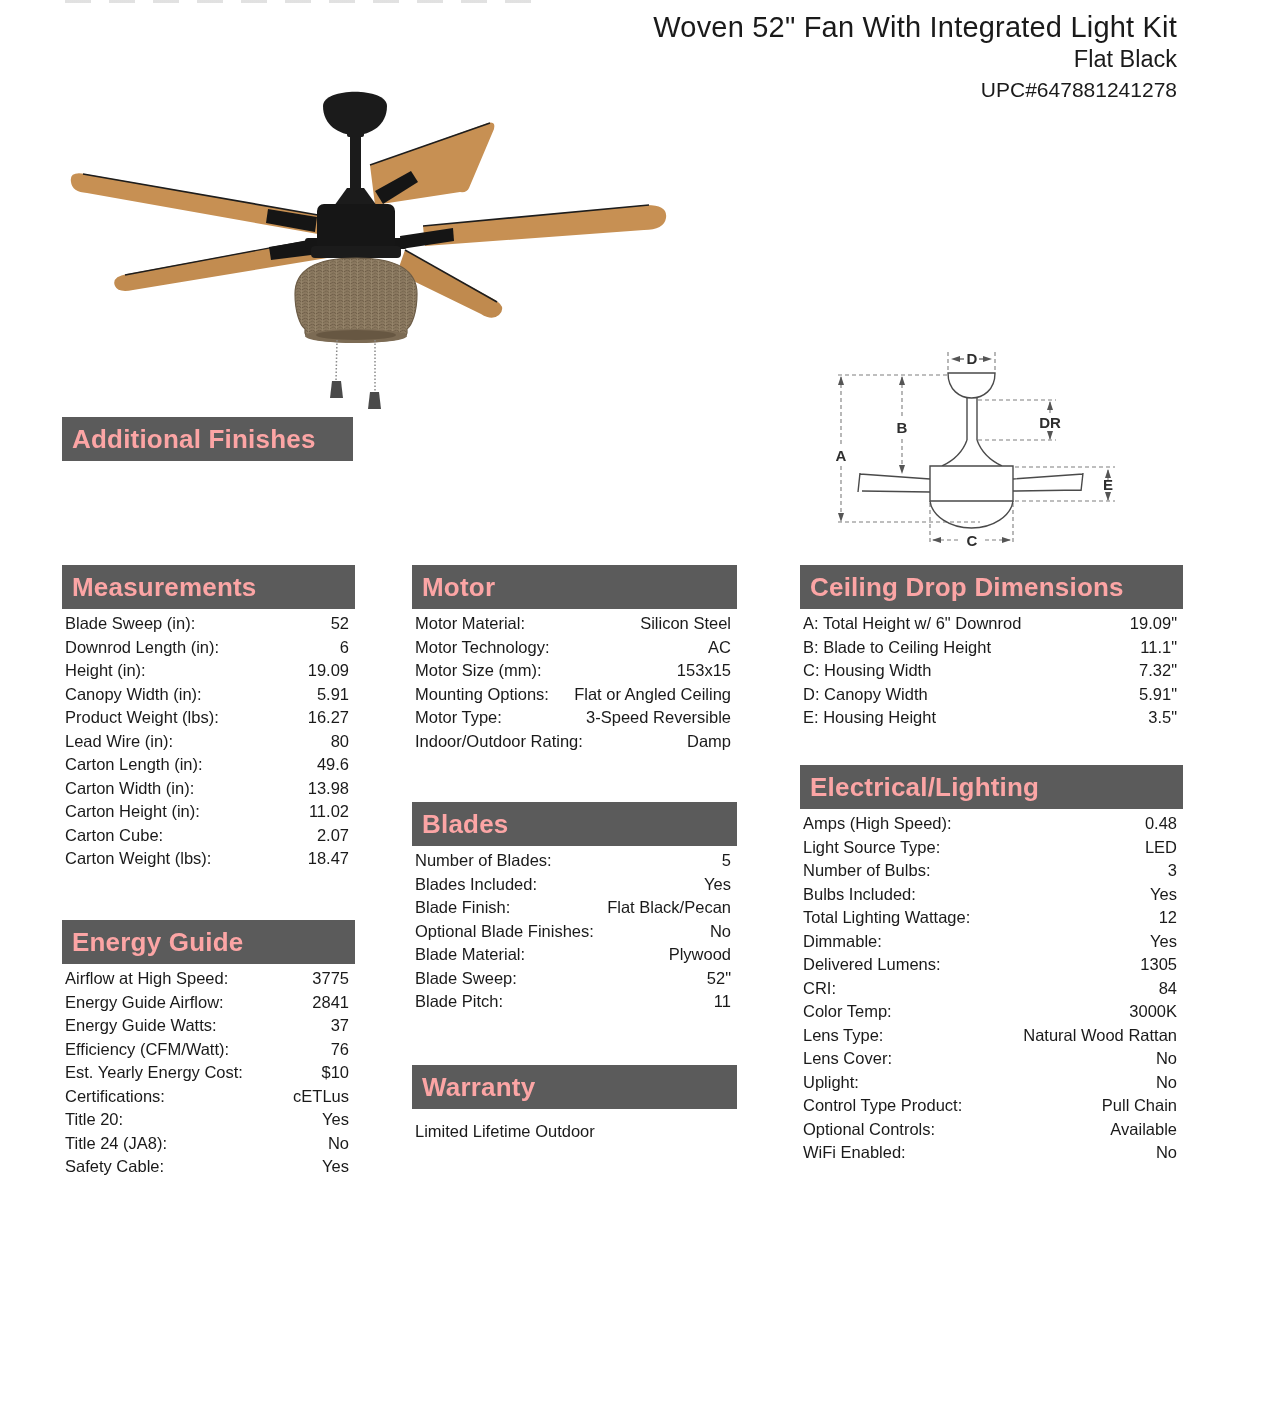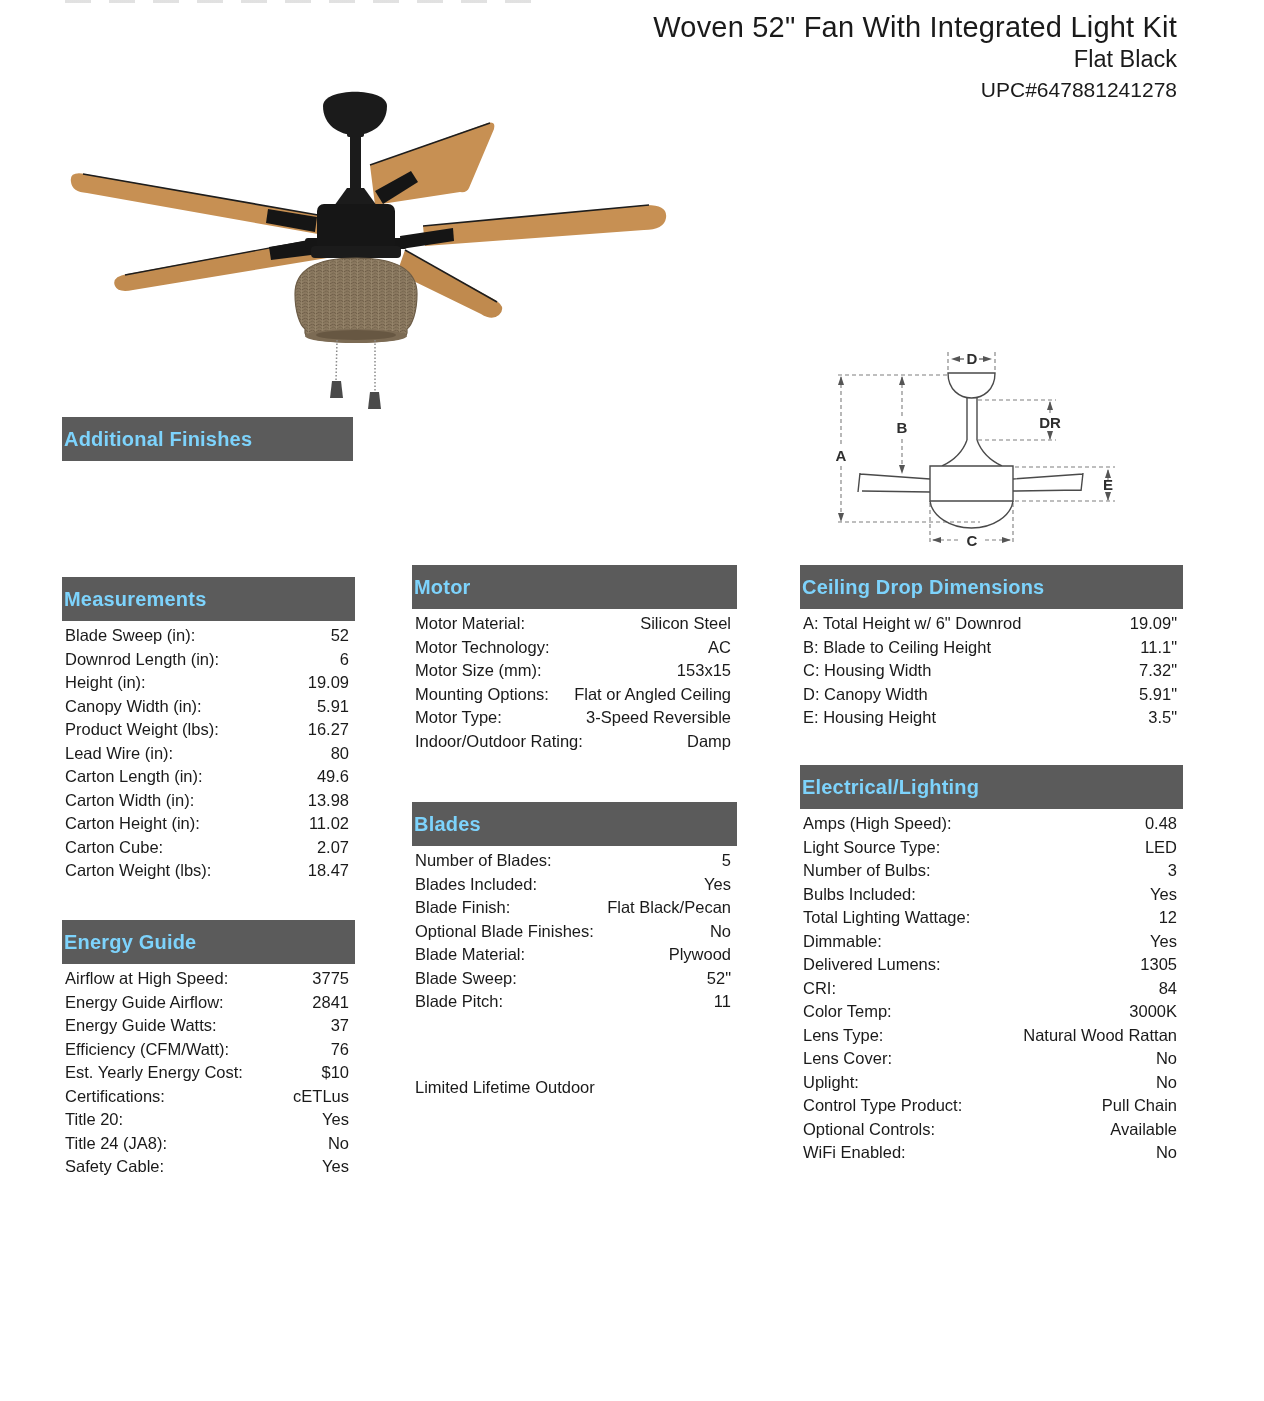--- a/index.html
+++ b/index.html
@@ -11,22 +11,22 @@
     position:absolute;left:65px;top:0;width:478px;height:3px;
     background:repeating-linear-gradient(90deg,#c9c9c9 0 26px,transparent 26px 44px);
     opacity:.55;
   }
   .titleblock{position:absolute;top:10px;right:87px;text-align:right;line-height:1.2;}
   .title-main{font-size:29px;letter-spacing:.2px;}
   .title-finish{font-size:23.5px;margin-top:0;}
   .title-upc{font-size:21px;margin-top:4px;}
   .section{position:absolute;}
   .bar{
-    background:#5b5b5b;color:#7dd3fc;font-weight:bold;font-size:20px;
-    height:44px;line-height:44px;padding-left:2px;box-sizing:border-box;
+    background:#5b5b5b;color:#fca5a5;font-weight:bold;font-size:26px;
+    height:44px;line-height:44px;padding-left:10px;box-sizing:border-box;
     letter-spacing:.2px; white-space:nowrap; overflow:hidden;
   }
   .rows{margin-top:3px;}
   .row{
     display:flex;justify-content:space-between;align-items:flex-start;
     font-size:16.5px;line-height:23.5px;padding:0 6px 0 3px;
   }
   .row .lbl{white-space:nowrap;}
   .row .val{white-space:nowrap;text-align:right;}
   .plain-line{font-size:16.5px;line-height:23.5px;margin-top:11px;padding-left:3px;}
@@ -176,21 +176,21 @@
     <text x="21" y="121">A</text>
     <text x="288" y="150">E</text>
     <text x="152" y="206">C</text>
   </g>
 </svg>
 
 <div class="section" style="left:62px;top:417px;width:291px;">
   <div class="bar">Additional Finishes</div>
 </div>
 
-<div class="section" style="left:62px;top:565px;width:293px;margin-top:12px;">
+<div class="section" style="left:62px;top:565px;width:293px;">
   <div class="bar">Measurements</div>
   <div class="rows">
 
       <div class="row">
         <span class="lbl">Blade Sweep (in):</span>
         <span class="val">52</span>
       </div>
 
       <div class="row">
         <span class="lbl">Downrod Length (in):</span>
@@ -366,20 +366,21 @@
       </div>
 
       <div class="row">
         <span class="lbl">Blade Pitch:</span>
         <span class="val">11</span>
       </div>
     </div>
 </div>
 
 <div class="section" style="left:412px;top:1065px;width:325px;">
+  <div class="bar">Warranty</div>
   <div class="plain-line">Limited Lifetime Outdoor</div>
 </div>
 
 <div class="section" style="left:800px;top:565px;width:383px;">
   <div class="bar">Ceiling Drop Dimensions</div>
   <div class="rows">
 
       <div class="row">
         <span class="lbl">A: Total Height w/ 6" Downrod</span>
         <span class="val">19.09"</span>

